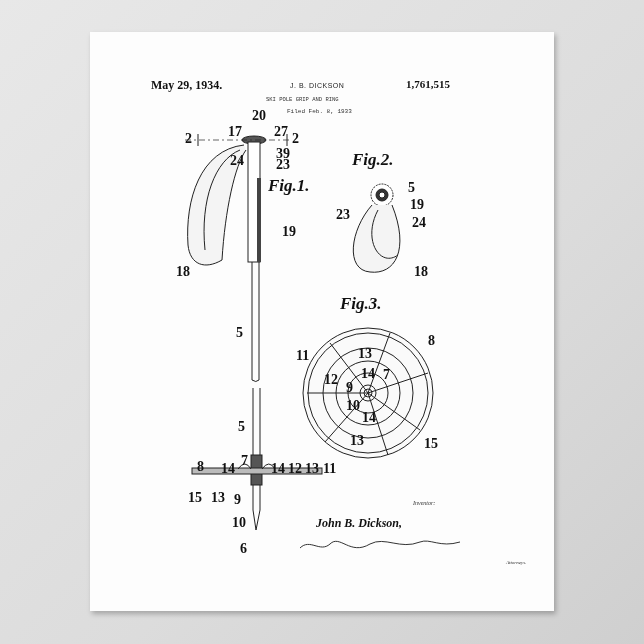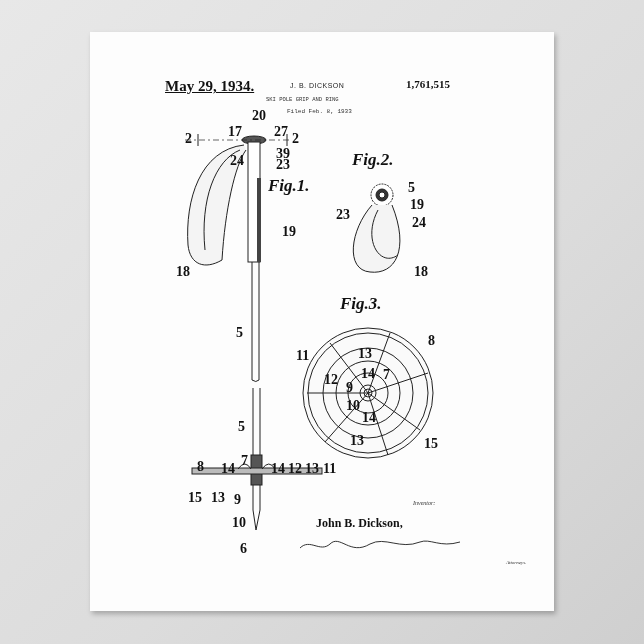--- a/index.html
+++ b/index.html
@@ -1,27 +1,27 @@
 <!DOCTYPE html>
 <html><head>
 <meta charset="utf-8">
 <style>
   html,body{margin:0;padding:0;}
   body{width:644px;height:644px;background:#e4e4e4;position:relative;overflow:hidden;font-family:"Liberation Serif",serif;}
   .bg{position:absolute;left:0;top:0;width:644px;height:644px;background:linear-gradient(135deg,#e8e8e8 0%,#dcdcdc 60%,#cfcfcf 100%);}
   .poster{position:absolute;left:90px;top:32px;width:464px;height:579px;background:#fdfdfd;box-shadow:2px 3px 5px rgba(0,0,0,0.25);}
-  .hdr-date{position:absolute;left:165px;top:78px;font-weight:bold;font-size:15px;color:#111;text-decoration:underline;}
+  .hdr-date{position:absolute;left:151px;top:78px;font-weight:bold;font-size:12px;color:#111;}
   .hdr-num{position:absolute;left:406px;top:78px;font-weight:bold;font-size:11px;color:#111;}
   .hdr-name{position:absolute;left:290px;top:82px;font-family:"Liberation Sans",sans-serif;font-size:7px;letter-spacing:0.5px;color:#222;}
   .hdr-title{position:absolute;left:266px;top:96px;font-family:"Liberation Mono",monospace;font-size:5.5px;color:#333;}
   .hdr-filed{position:absolute;left:287px;top:108px;font-family:"Liberation Mono",monospace;font-size:6px;color:#333;}
   .fig-label{position:absolute;font-style:italic;font-weight:bold;font-size:17px;color:#111;font-family:Liberation Serif, serif;}
   .num{position:absolute;font-weight:bold;font-size:14px;color:#111;}
   .inv{position:absolute;left:413px;top:500px;font-style:italic;font-size:6px;color:#333;}
-  .inv-name{position:absolute;left:316px;top:516px;font-weight:bold;font-size:12px;color:#111;}
+  .inv-name{position:absolute;left:316px;top:516px;font-style:italic;font-weight:bold;font-size:12px;color:#111;}
   .atty{position:absolute;left:506px;top:560px;font-style:italic;font-size:5px;color:#333;}
   svg.draw{position:absolute;left:0;top:0;}
 </style>
 </head>
 <body>
 
 <div class="bg"></div>
 <div class="poster"></div>
 
 <div class="hdr-date">May 29, 1934.</div>

